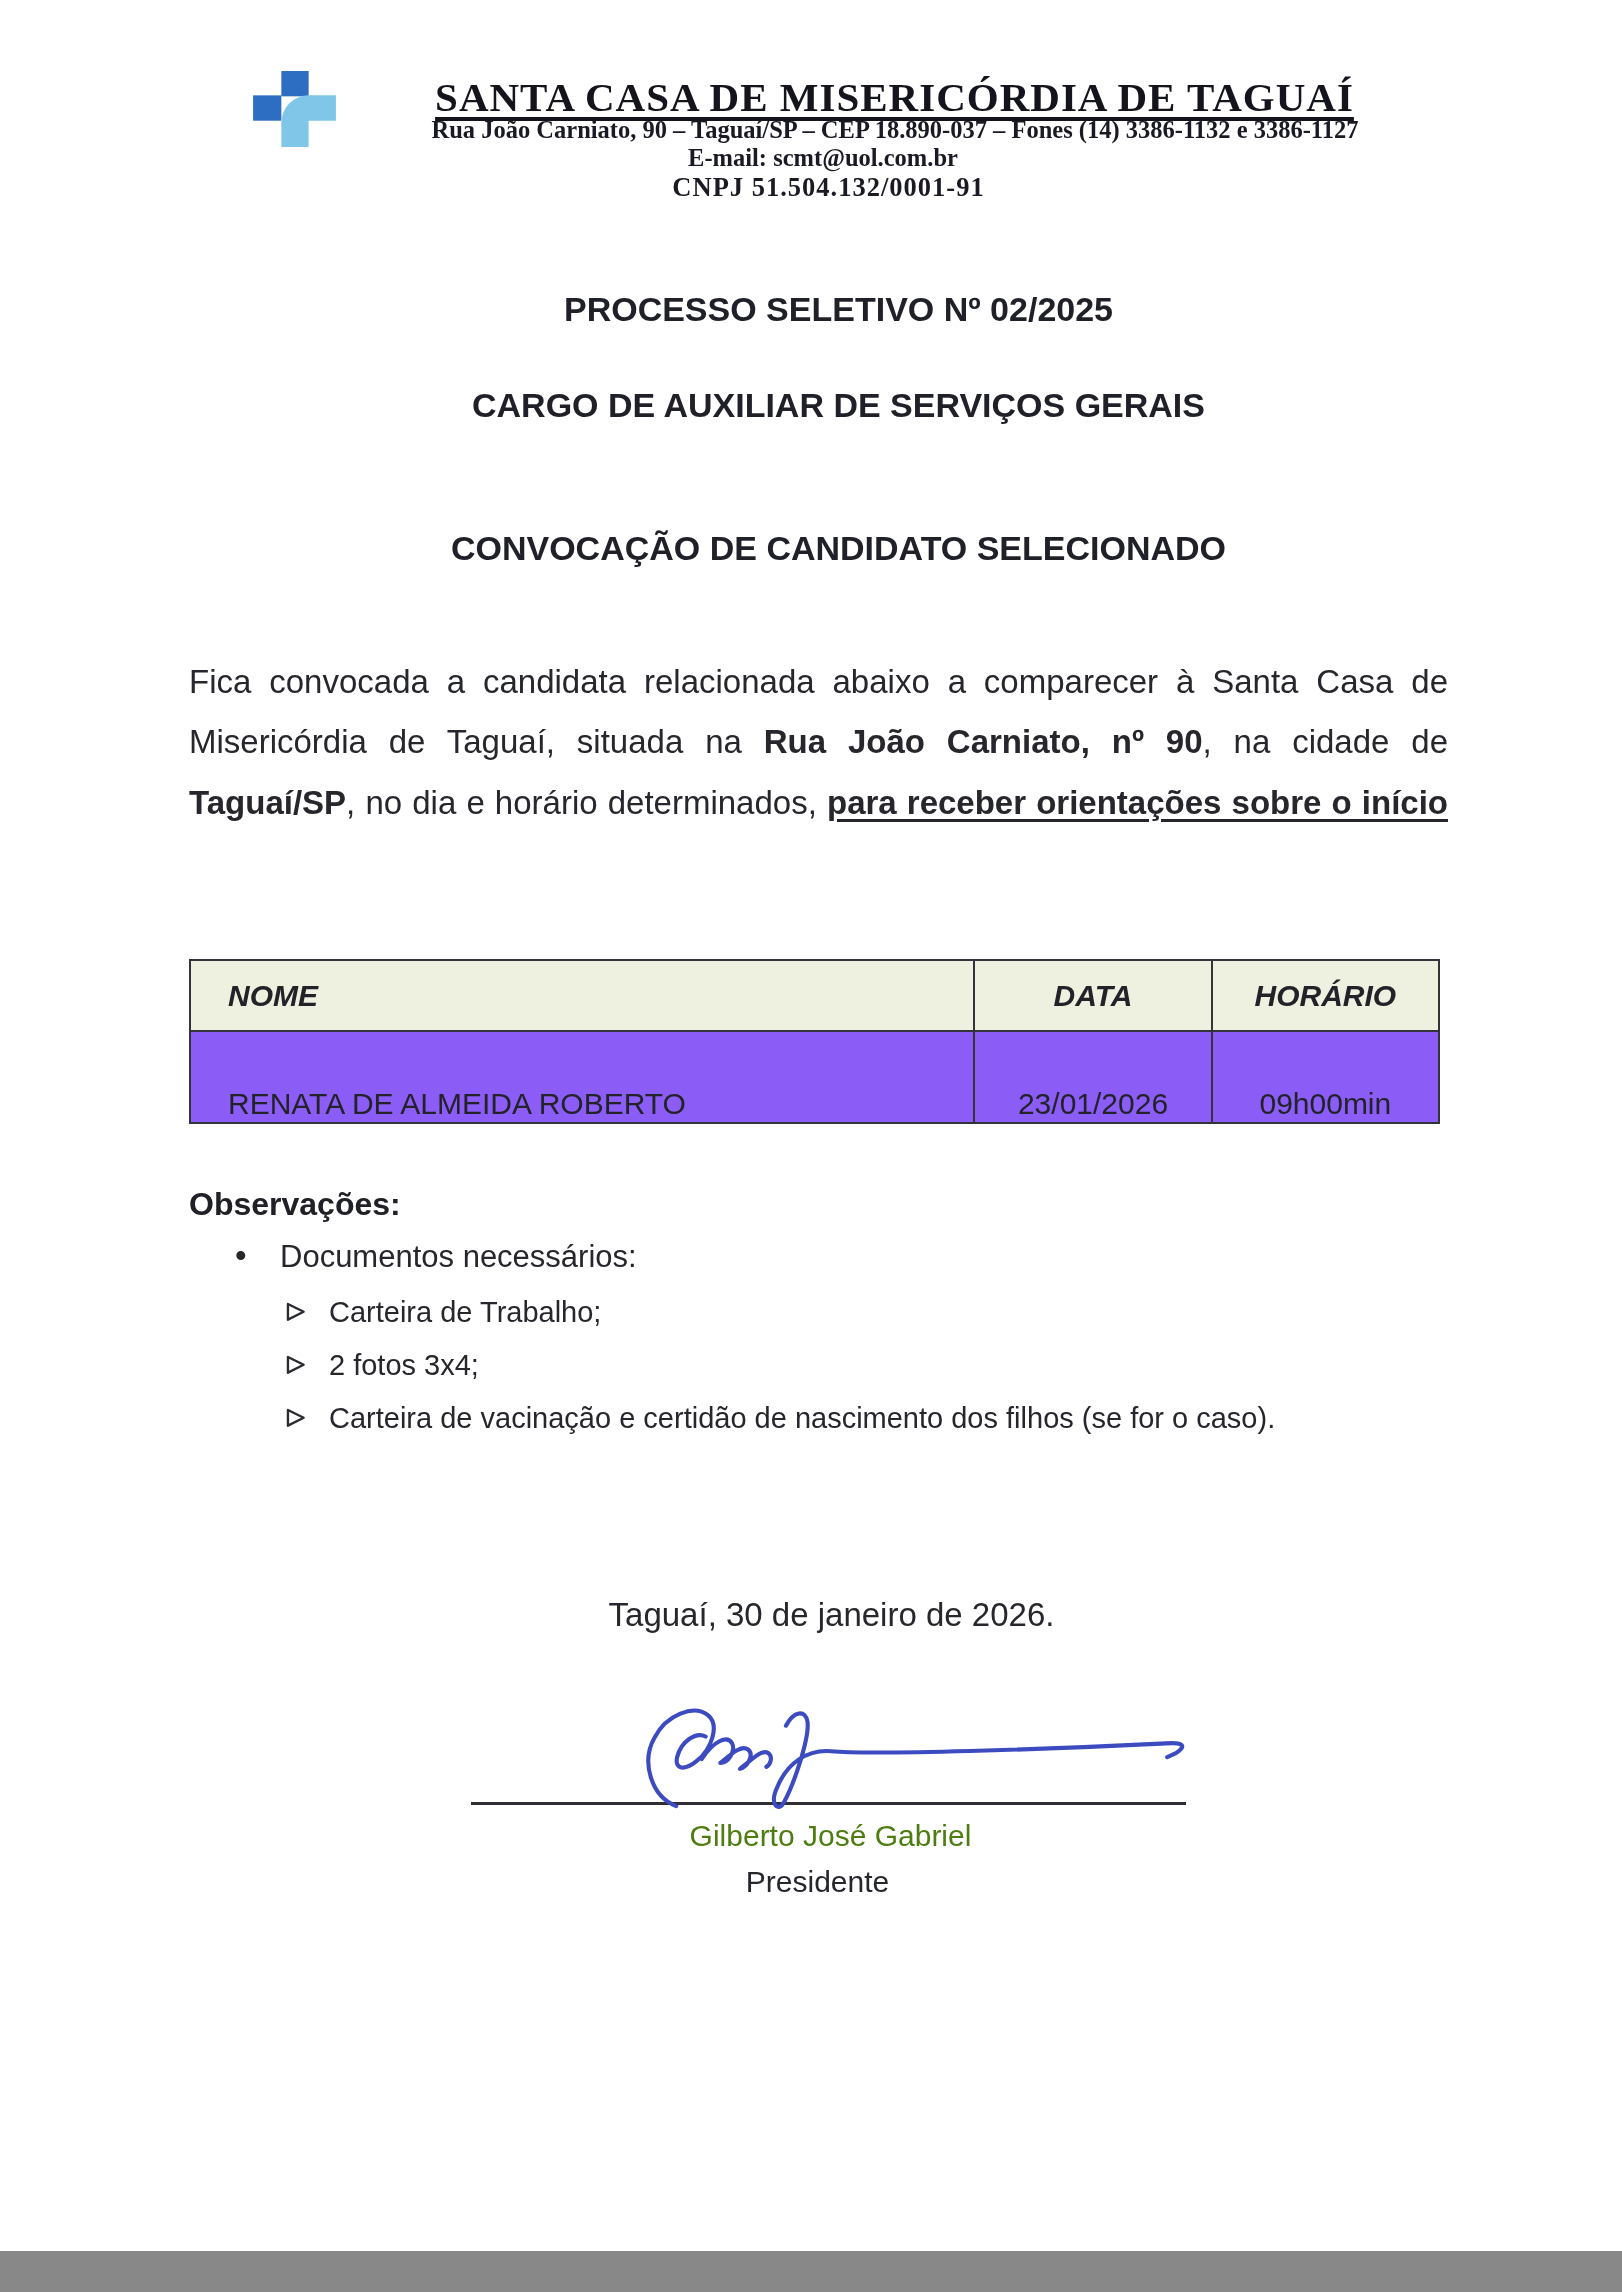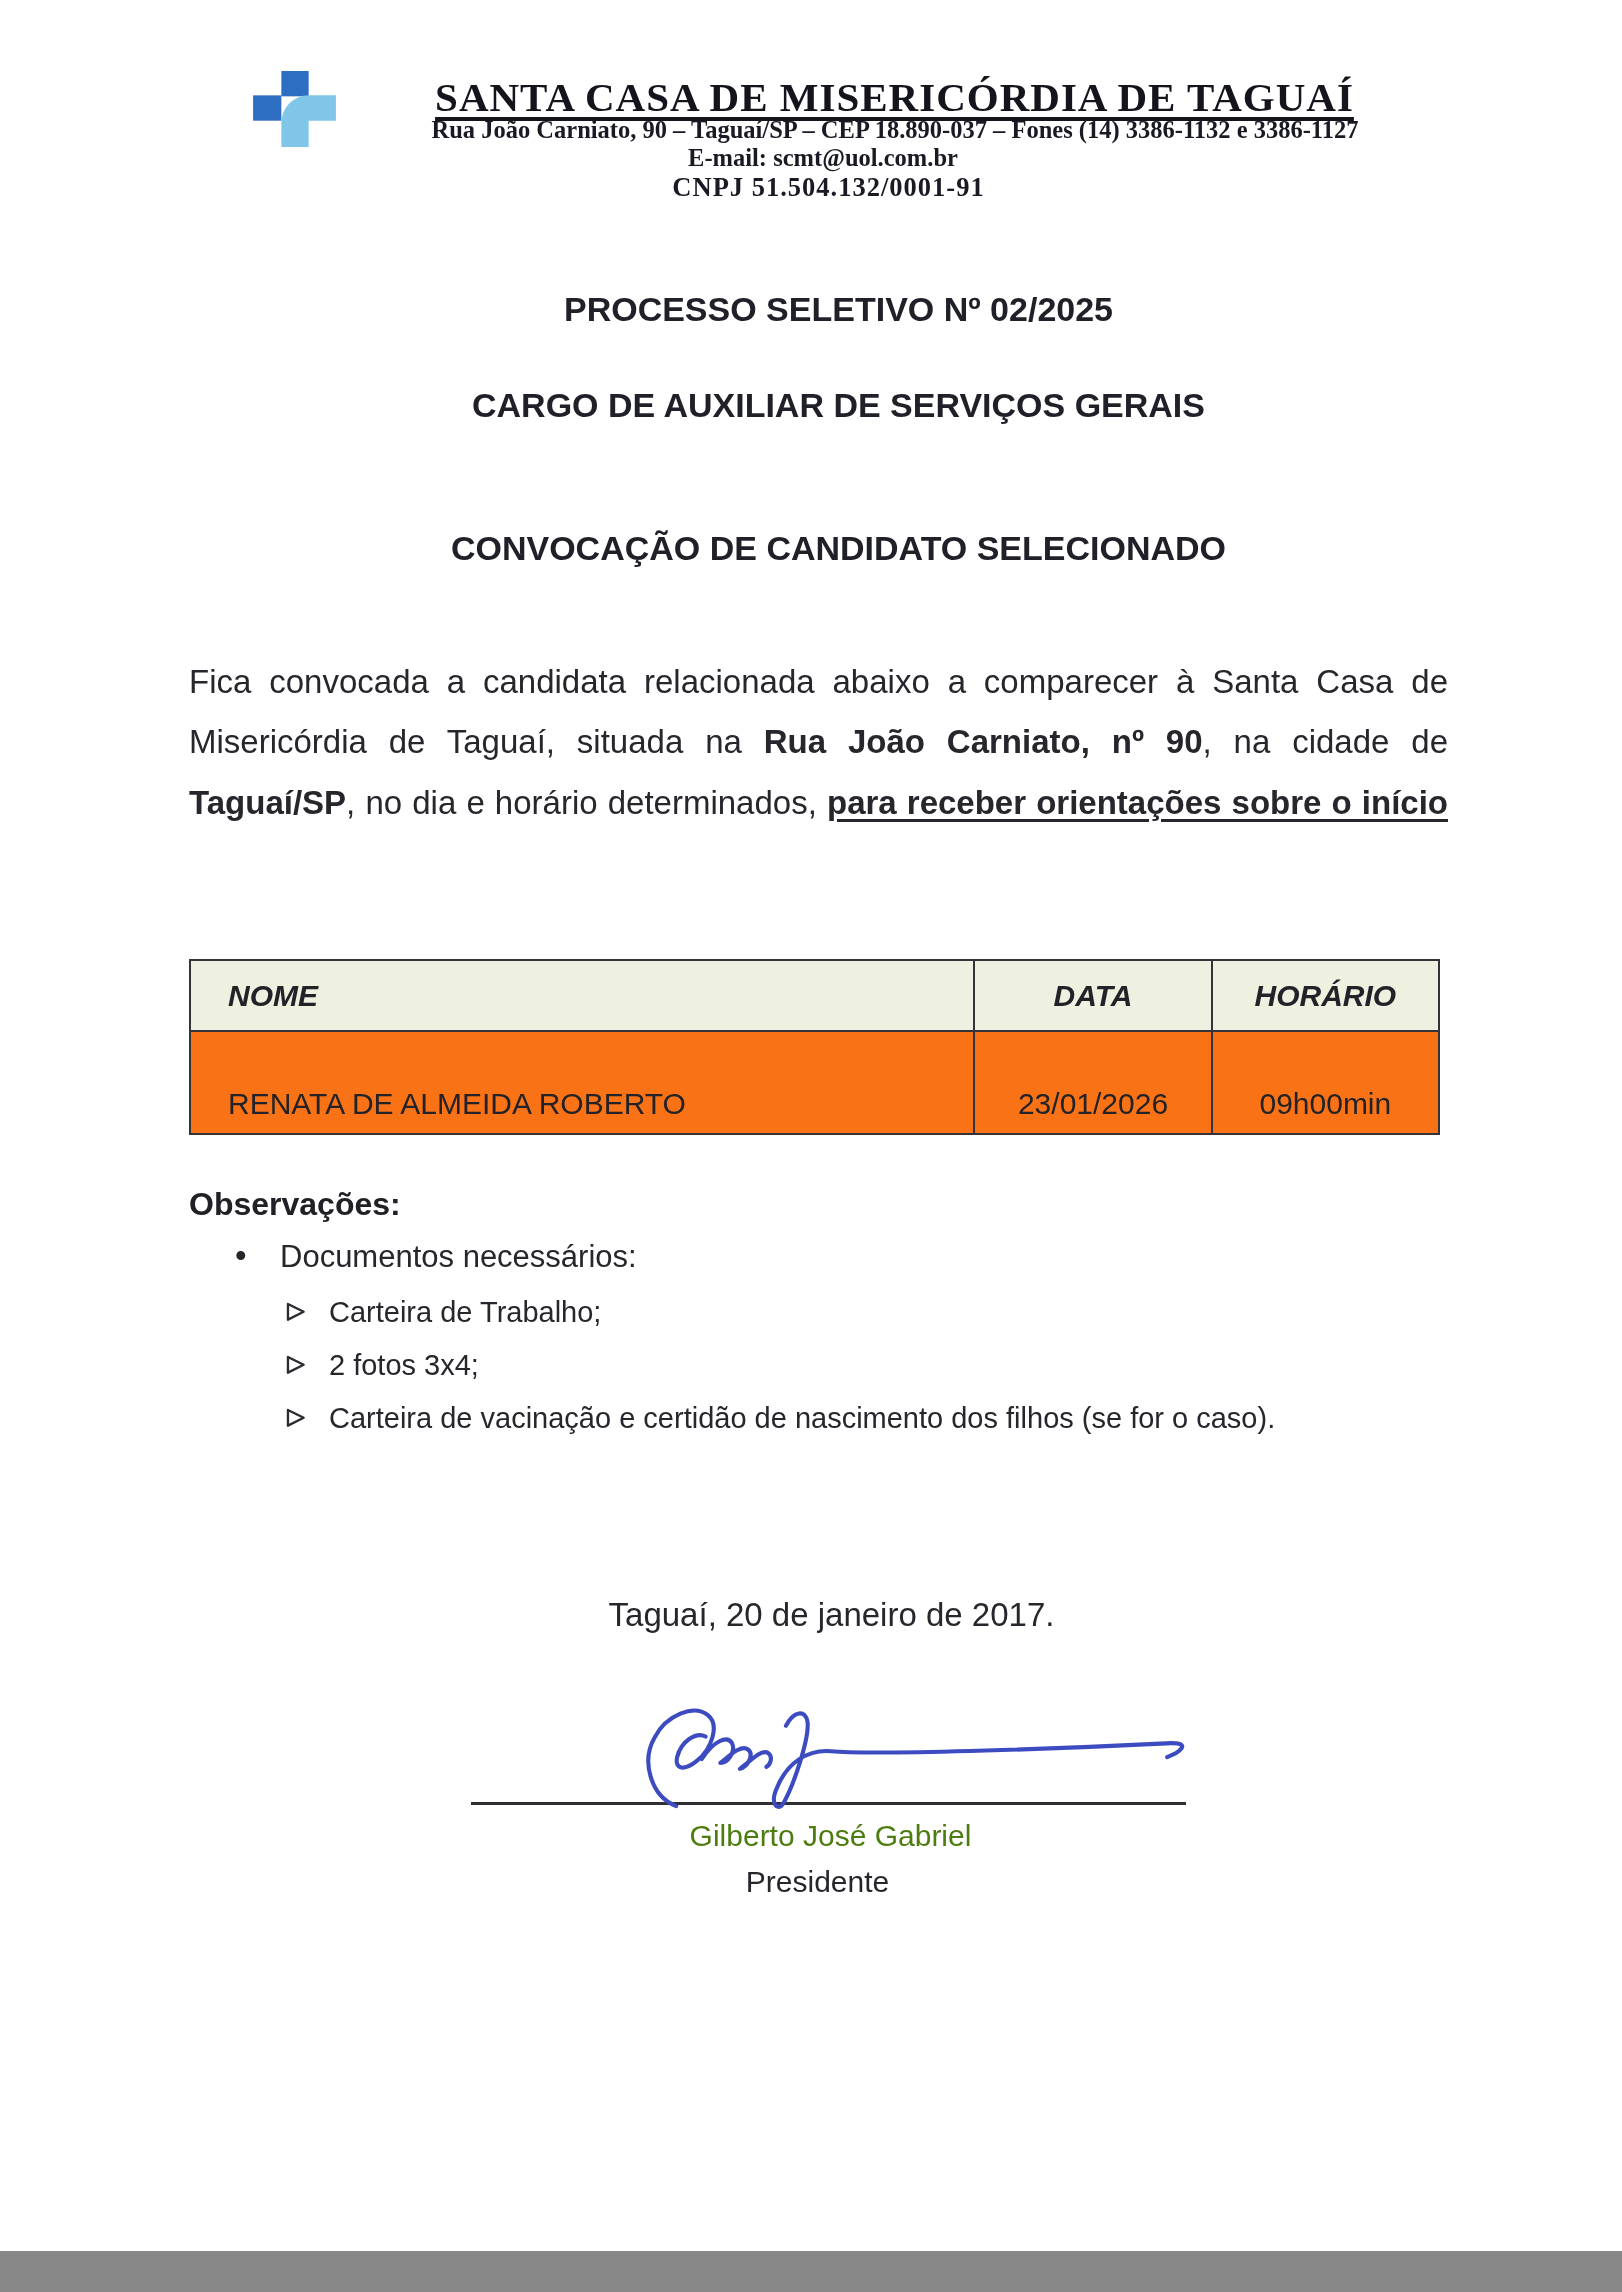--- a/index.html
+++ b/index.html
@@ -67,21 +67,21 @@
     font-size:30px;color:#222228;
   }
   table.call thead th{
     background:#eef0e0;
     height:67px;font-weight:bold;font-size:30px;
     vertical-align:middle;
     font-style:italic;
   }
   table.call tbody td{
     height:88px;vertical-align:bottom;
-    padding-bottom:12px;background:#f97316;
+    padding-bottom:1px;background:#8b5cf6;
   }
   .col-nome{width:62.8%;} .col-data{width:19%;} .col-hora{width:18.2%;}
   .cell-left{text-align:left;padding-left:37px;}
   .cell-center{text-align:center;}
   
   .obs-title{left:189px;top:1186px;font-weight:bold;font-size:32px;color:#202027;}
   .obs-bullet{left:235px;top:1237px;font-size:33px;}
   .obs-item{left:280px;top:1239px;font-size:31px;}
   .sub-arrow{left:285px;top:1301px;width:21.6px;height:21.6px;}
   .sub-item{font-size:29px;left:329px;white-space:nowrap;}
@@ -177,21 +177,21 @@
   </div>
   <div class="abs sub-item" style="top:1349px;">2 fotos 3x4;</div>
 
   <div class="abs sub-arrow" style="top:1407px;">
     <svg width="21.6" height="21.6" viewBox="0 0 22 22">
         <path d="M3,3 L19,11 L3,19 Z" fill="#ffffff" stroke="#2b2b31" stroke-width="2.4" stroke-linejoin="round"></path>
       </svg>
   </div>
   <div class="abs sub-item" style="top:1402px;">Carteira de vacinação e certidão de nascimento dos filhos (se for o caso).</div>
 
-  <div class="abs date-line">Taguaí, 20 de janeiro de 2017.</div>
+  <div class="abs date-line">Taguaí, 30 de janeiro de 2026.</div>
 
   <div class="abs sig-svg">
     <svg width="588" height="116" viewBox="0 0 600 118">
       <g fill="none" stroke-linecap="round" stroke-linejoin="round" stroke-width="4.2" stroke="#3c4bc0">
         <path d="M40,106 C14,96 4,60 18,36 C30,13 58,2 72,13 C85,23 76,48 61,60 C49,70 38,69 41,56 C45,40 60,30 70,35"></path>
         <path d="M66,58 C78,40 92,33 97,42 C101,50 93,62 85,62 C94,55 106,43 113,48 C120,53 113,66 105,68 C115,61 127,47 134,52 C139,56 136,64 132,66"></path>
         <path d="M152,24 C160,9 172,7 174,20 C176,37 160,84 150,102 C144,113 135,104 143,87 C153,62 174,48 198,50 C240,54 420,48 540,42 C556,41 562,44 550,52 L541,56"></path>
       </g>
     </svg>
   </div>

